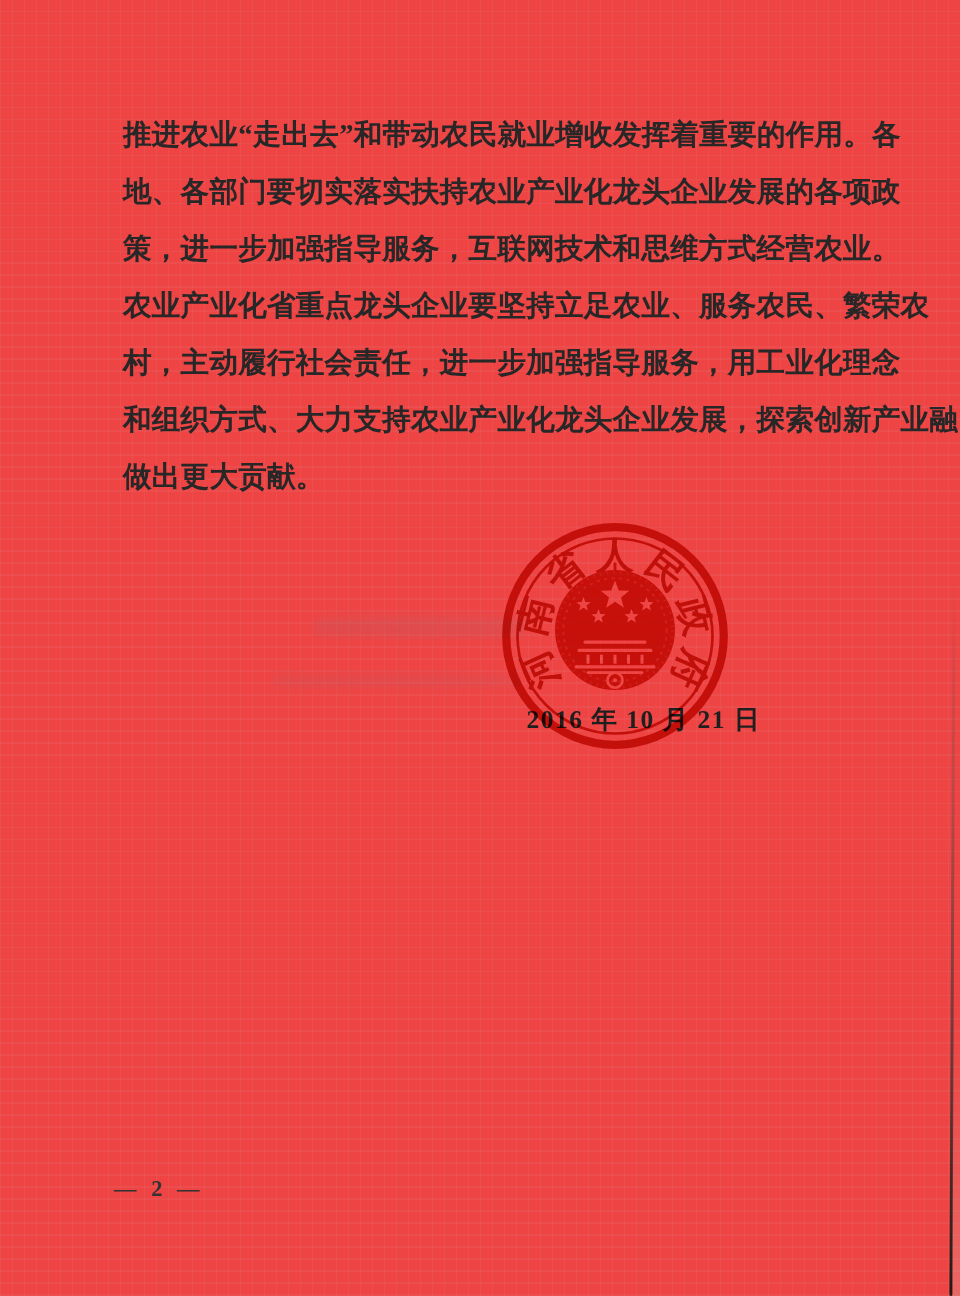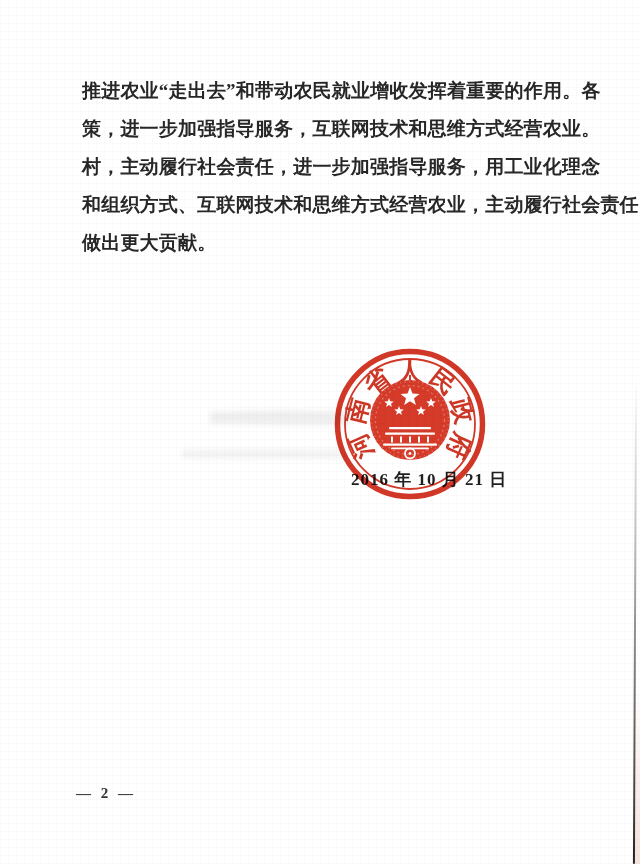--- a/index.html
+++ b/index.html
@@ -5,21 +5,21 @@
   html, body {
     margin: 0;
     padding: 0;
     background: #e9e9e7;
   }
   .page {
     position: relative;
     width: 640px;
     height: 864px;
     margin: 0 auto;
-    background: #ffffff;
+    background: #ef4444;
     overflow: hidden;
     font-family: "Liberation Serif", "DejaVu Serif", serif;
   }
   
   .page::before {
     content: "";
     position: absolute;
     inset: 0;
     background-image:
       repeating-linear-gradient(0deg, rgba(190,190,198,0.07) 0 1px, transparent 1px 8px),
@@ -133,23 +133,25 @@
     pointer-events: none;
   }
 </style>
 </head>
 <body>
 
 <div class="page">
 
   <div class="body-text">
     <div class="line">推进农业“走出去”和带动农民就业增收发挥着重要的作用。各</div>
+    <div class="line">地、各部门要切实落实扶持农业产业化龙头企业发展的各项政</div>
     <div class="line">策，进一步加强指导服务，互联网技术和思维方式经营农业。</div>
+    <div class="line">农业产业化省重点龙头企业要坚持立足农业、服务农民、繁荣农</div>
     <div class="line">村，主动履行社会责任，进一步加强指导服务，用工业化理念</div>
-    <div class="line">和组织方式、互联网技术和思维方式经营农业，主动履行社会责任</div>
+    <div class="line">和组织方式、大力支持农业产业化龙头企业发展，探索创新产业融</div>
     <div class="line last">做出更大贡献。</div>
   </div>
 
   <div class="ghost g1"></div>
   <div class="ghost g2"></div>
 
   <div class="date-line">2016 年 10 月 21 日</div>
 
   <svg class="seal" viewBox="0 0 158 158" width="158" height="158" xmlns="http://www.w3.org/2000/svg">
     <defs>

